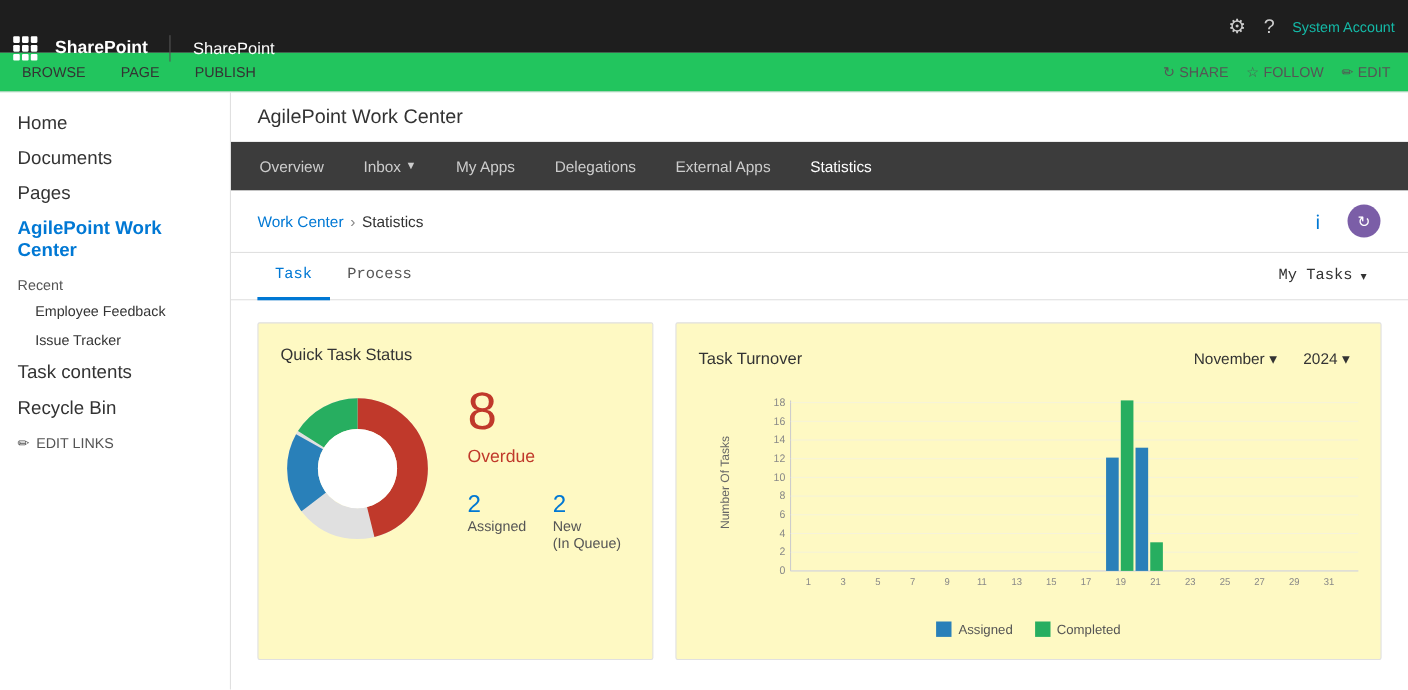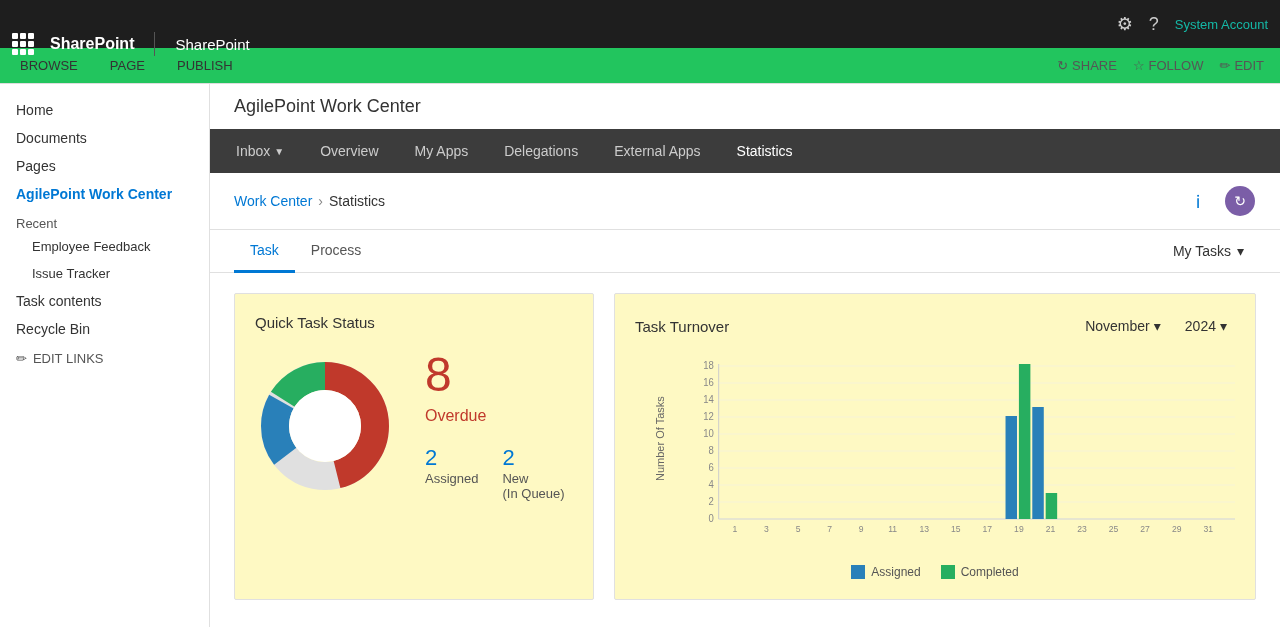--- a/index.html
+++ b/index.html
@@ -55,21 +55,21 @@
     
     .sidebar {
       width: 210px;
       min-width: 210px;
       background: #fff;
       border-right: 1px solid #e0e0e0;
       padding: 12px 0;
     }
     .sidebar-item {
       padding: 6px 16px;
-      font-size: 14px;
+      font-size: 17px;
       color: #333;
       cursor: pointer;
       display: flex;
       align-items: center;
       gap: 8px;
     }
     .sidebar-item.active { font-weight: 600; color: #0078d4; }
     .sidebar-item.sub { padding-left: 32px; font-size: 13px; }
     .edit-links { display: flex; align-items: center; gap: 6px; color: #555; font-size: 13px; cursor: pointer; padding: 8px 16px; }
 
@@ -117,20 +117,21 @@
     .info-icon { color: #0078d4; font-size: 18px; }
     .refresh-icon-circle { width: 30px; height: 30px; border-radius: 50%; background: #7b5ea7; display: flex; align-items: center; justify-content: center; color: #fff; font-size: 14px; }
 
     
     .sub-tabs {
       display: flex;
       align-items: center;
       padding: 0 24px;
       border-bottom: 1px solid #e0e0e0;
       justify-content: space-between;
+      font-family: Liberation Mono, monospace;
     }
     .sub-tabs-left { display: flex; }
     .sub-tab {
       padding: 12px 16px;
       font-size: 14px;
       color: #555;
       cursor: pointer;
       border-bottom: 3px solid transparent;
       margin-bottom: -1px;
     }
@@ -264,25 +265,25 @@
       <span>EDIT LINKS</span>
     </div>
   </div>
 
   <div class="main">
 
     <div class="page-title-bar">AgilePoint Work Center</div>
 
     <div class="app-nav">
       <div class="app-nav-item">
+        <span>Overview</span>
+      </div>
+      <div class="app-nav-item">
         <span>Inbox</span>
         <span class="dropdown-arrow">▼</span>
-      </div>
-      <div class="app-nav-item">
-        <span>Overview</span>
       </div>
       <div class="app-nav-item">
         <span>My Apps</span>
       </div>
       <div class="app-nav-item">
         <span>Delegations</span>
       </div>
       <div class="app-nav-item">
         <span>External Apps</span>
       </div>

